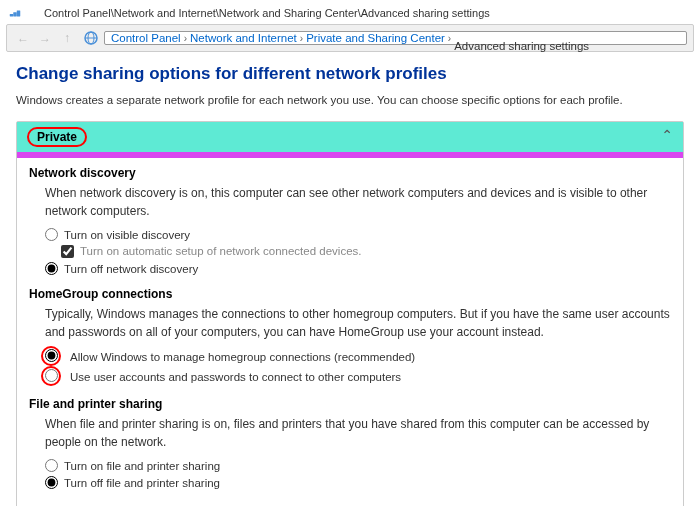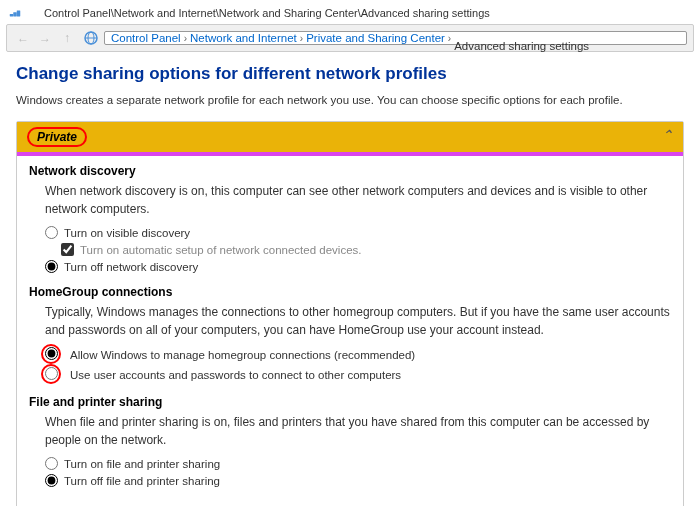--- a/index.html
+++ b/index.html
@@ -107,38 +107,37 @@
       border: 1px solid #ccc;
       border-radius: 2px;
       margin-bottom: 6px;
     }
     .profile-header {
       display: flex;
       align-items: flex-start;
       justify-content: space-between;
       padding: 5px 10px;
       cursor: pointer;
-      background: #eab308;
-      font-style: italic;
+      background: #5eead4;
     }
     .profile-label {
       font-size: 12px;
       font-weight: 600;
       border: 2px solid red;
       border-radius: 10px;
       padding: 1px 8px;
       color: #000;
     }
     .expand-icon {
       font-size: 14px;
       color: #555;
     }
     .profile-content {
       padding: 8px 12px 12px 12px;
-      border-top: 4px solid #d946ef;
+      border-top: 6px solid #d946ef;
     }
     
     .setting-group {
       margin-bottom: 12px;
     }
     .setting-group-title {
       font-size: 12px;
       font-weight: 600;
       margin-bottom: 4px;
       position: relative;
@@ -167,21 +166,21 @@
     .radio-option input[type="radio"] {
       margin-right: 6px;
       accent-color: #000;
     }
     .radio-option label {
       font-size: 11.5px;
       color: #333;
     }
     .checkbox-option {
       display: flex;
-      align-items: center;
+      align-items: flex-start;
       margin-bottom: 4px;
       margin-left: 32px;
     }
     .checkbox-option input[type="checkbox"] {
       margin-right: 6px;
       accent-color: #333;
     }
     .checkbox-option label {
       font-size: 11.5px;
       color: #888;

